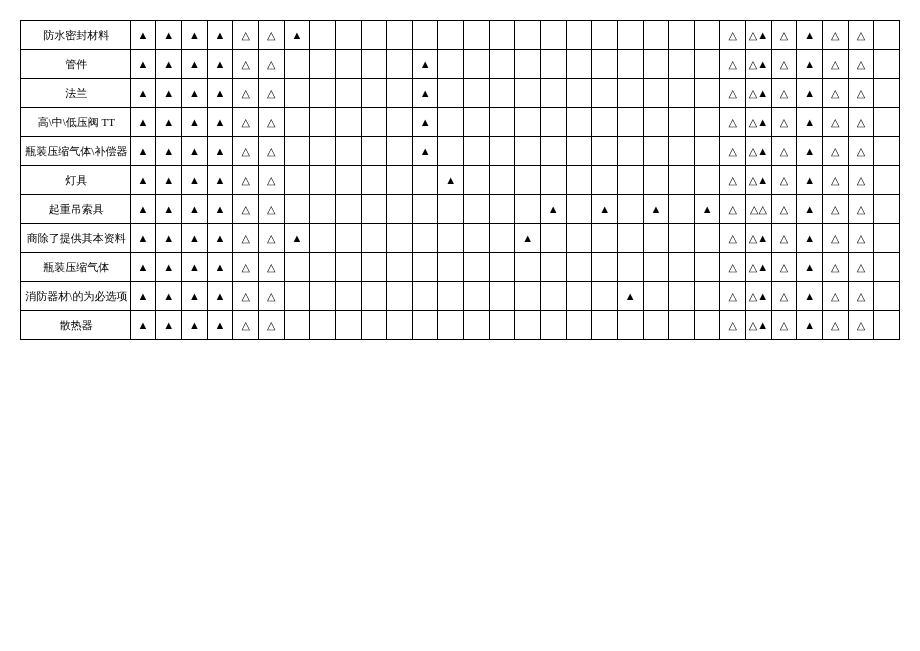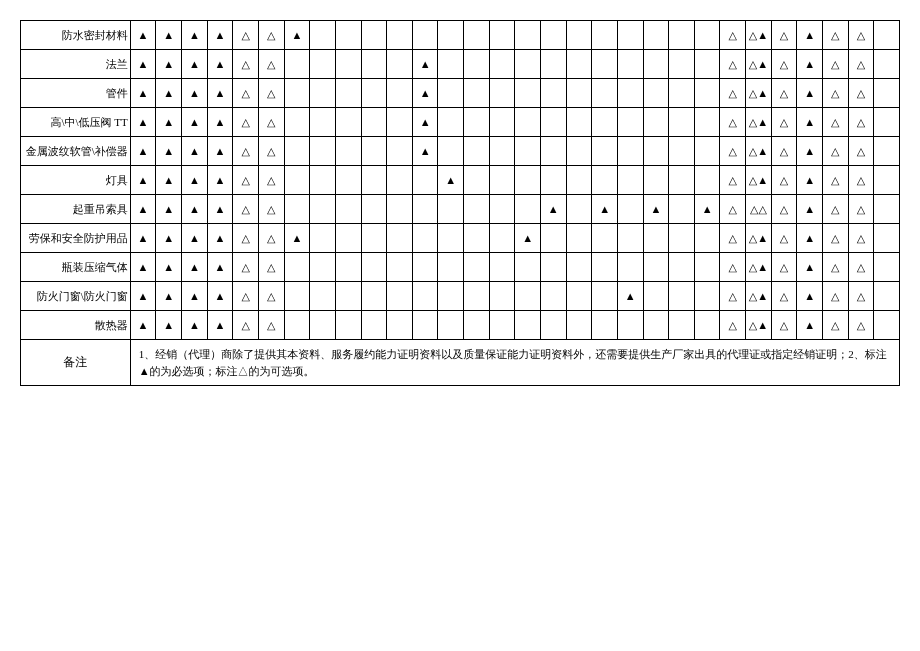--- a/index.html
+++ b/index.html
@@ -17,21 +17,21 @@
   }
   td, th {
     border: 1px solid #000;
     padding: 3px 2px;
     text-align: center;
     vertical-align: middle;
     height: 22px;
     font-size: 11px;
   }
   td.label {
-    text-align: right;
+    text-align: center;
     padding-left: 4px;
     width: 100px;
     font-size: 11px;
   }
   td.mark {
     width: 20px;
   }
   td.remark-label {
     text-align: center;
     width: 100px;
@@ -76,20 +76,53 @@
         <td class="mark"></td>
         <td class="mark">△</td>
         <td class="mark">△▲</td>
         <td class="mark">△</td>
         <td class="mark">▲</td>
         <td class="mark">△</td>
         <td class="mark">△</td>
         <td class="mark"></td>
       </tr>
       <tr>
+        <td class="label">管件</td>
+        <td class="mark">▲</td>
+        <td class="mark">▲</td>
+        <td class="mark">▲</td>
+        <td class="mark">▲</td>
+        <td class="mark">△</td>
+        <td class="mark">△</td>
+        <td class="mark"></td>
+        <td class="mark"></td>
+        <td class="mark"></td>
+        <td class="mark"></td>
+        <td class="mark"></td>
+        <td class="mark">▲</td>
+        <td class="mark"></td>
+        <td class="mark"></td>
+        <td class="mark"></td>
+        <td class="mark"></td>
+        <td class="mark"></td>
+        <td class="mark"></td>
+        <td class="mark"></td>
+        <td class="mark"></td>
+        <td class="mark"></td>
+        <td class="mark"></td>
+        <td class="mark"></td>
+        <td class="mark">△</td>
+        <td class="mark">△▲</td>
+        <td class="mark">△</td>
+        <td class="mark">▲</td>
+        <td class="mark">△</td>
+        <td class="mark">△</td>
+        <td class="mark"></td>
+      </tr>
+      <tr>
         <td class="label">法兰</td>
         <td class="mark">▲</td>
         <td class="mark">▲</td>
         <td class="mark">▲</td>
         <td class="mark">▲</td>
         <td class="mark">△</td>
         <td class="mark">△</td>
         <td class="mark"></td>
         <td class="mark"></td>
         <td class="mark"></td>
@@ -109,53 +142,20 @@
         <td class="mark"></td>
         <td class="mark">△</td>
         <td class="mark">△▲</td>
         <td class="mark">△</td>
         <td class="mark">▲</td>
         <td class="mark">△</td>
         <td class="mark">△</td>
         <td class="mark"></td>
       </tr>
       <tr>
-        <td class="label">管件</td>
-        <td class="mark">▲</td>
-        <td class="mark">▲</td>
-        <td class="mark">▲</td>
-        <td class="mark">▲</td>
-        <td class="mark">△</td>
-        <td class="mark">△</td>
-        <td class="mark"></td>
-        <td class="mark"></td>
-        <td class="mark"></td>
-        <td class="mark"></td>
-        <td class="mark"></td>
-        <td class="mark">▲</td>
-        <td class="mark"></td>
-        <td class="mark"></td>
-        <td class="mark"></td>
-        <td class="mark"></td>
-        <td class="mark"></td>
-        <td class="mark"></td>
-        <td class="mark"></td>
-        <td class="mark"></td>
-        <td class="mark"></td>
-        <td class="mark"></td>
-        <td class="mark"></td>
-        <td class="mark">△</td>
-        <td class="mark">△▲</td>
-        <td class="mark">△</td>
-        <td class="mark">▲</td>
-        <td class="mark">△</td>
-        <td class="mark">△</td>
-        <td class="mark"></td>
-      </tr>
-      <tr>
         <td class="label">高\中\低压阀 TT</td>
         <td class="mark">▲</td>
         <td class="mark">▲</td>
         <td class="mark">▲</td>
         <td class="mark">▲</td>
         <td class="mark">△</td>
         <td class="mark">△</td>
         <td class="mark"></td>
         <td class="mark"></td>
         <td class="mark"></td>
@@ -175,21 +175,21 @@
         <td class="mark"></td>
         <td class="mark">△</td>
         <td class="mark">△▲</td>
         <td class="mark">△</td>
         <td class="mark">▲</td>
         <td class="mark">△</td>
         <td class="mark">△</td>
         <td class="mark"></td>
       </tr>
       <tr>
-        <td class="label">金属波纹软管\补偿器</td>
+        <td class="label">瓶装压缩气体\补偿器</td>
         <td class="mark">▲</td>
         <td class="mark">▲</td>
         <td class="mark">▲</td>
         <td class="mark">▲</td>
         <td class="mark">△</td>
         <td class="mark">△</td>
         <td class="mark"></td>
         <td class="mark"></td>
         <td class="mark"></td>
         <td class="mark"></td>
@@ -274,21 +274,21 @@
         <td class="mark">▲</td>
         <td class="mark">△</td>
         <td class="mark">△△</td>
         <td class="mark">△</td>
         <td class="mark">▲</td>
         <td class="mark">△</td>
         <td class="mark">△</td>
         <td class="mark"></td>
       </tr>
       <tr>
-        <td class="label">劳保和安全防护用品</td>
+        <td class="label">商除了提供其本资料</td>
         <td class="mark">▲</td>
         <td class="mark">▲</td>
         <td class="mark">▲</td>
         <td class="mark">▲</td>
         <td class="mark">△</td>
         <td class="mark">△</td>
         <td class="mark">▲</td>
         <td class="mark"></td>
         <td class="mark"></td>
         <td class="mark"></td>
@@ -340,21 +340,21 @@
         <td class="mark"></td>
         <td class="mark">△</td>
         <td class="mark">△▲</td>
         <td class="mark">△</td>
         <td class="mark">▲</td>
         <td class="mark">△</td>
         <td class="mark">△</td>
         <td class="mark"></td>
       </tr>
       <tr>
-        <td class="label">防火门窗\防火门窗</td>
+        <td class="label">消防器材\的为必选项</td>
         <td class="mark">▲</td>
         <td class="mark">▲</td>
         <td class="mark">▲</td>
         <td class="mark">▲</td>
         <td class="mark">△</td>
         <td class="mark">△</td>
         <td class="mark"></td>
         <td class="mark"></td>
         <td class="mark"></td>
         <td class="mark"></td>
@@ -404,19 +404,15 @@
         <td class="mark"></td>
         <td class="mark"></td>
         <td class="mark"></td>
         <td class="mark">△</td>
         <td class="mark">△▲</td>
         <td class="mark">△</td>
         <td class="mark">▲</td>
         <td class="mark">△</td>
         <td class="mark">△</td>
         <td class="mark"></td>
-      </tr>
-      <tr>
-        <td class="remark-label">备注</td>
-        <td class="remark-text" colspan="30">1、经销（代理）商除了提供其本资料、服务履约能力证明资料以及质量保证能力证明资料外，还需要提供生产厂家出具的代理证或指定经销证明；2、标注▲的为必选项；标注△的为可选项。</td>
       </tr>
     </tbody>
 </table>
 
 </body></html>

